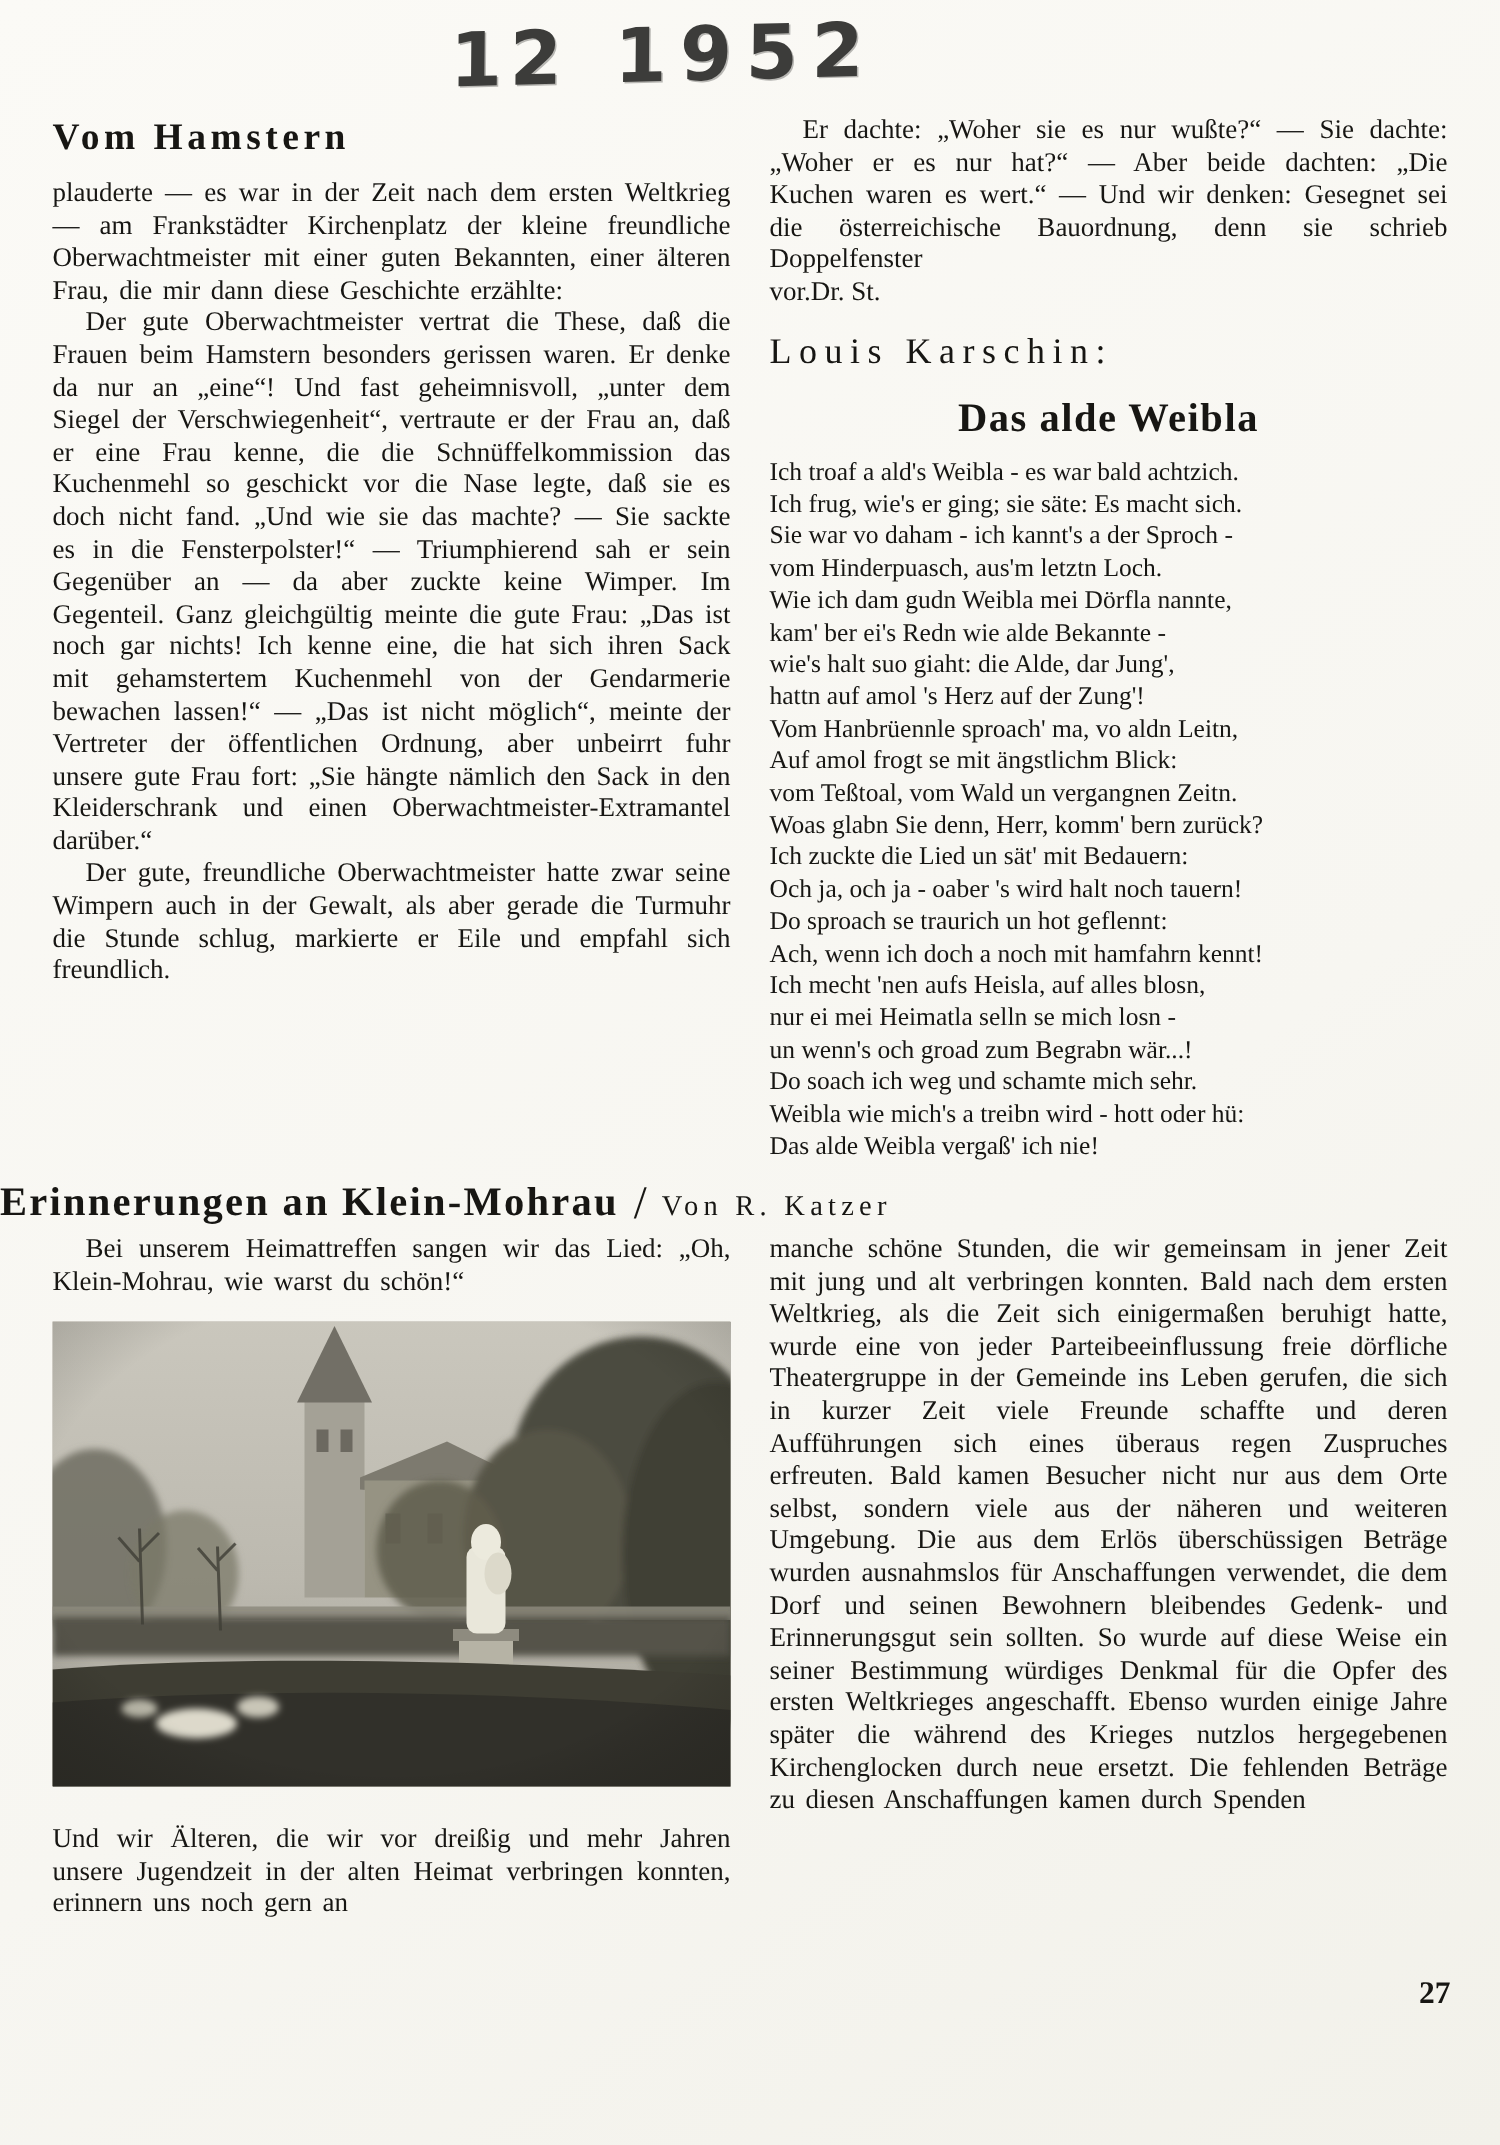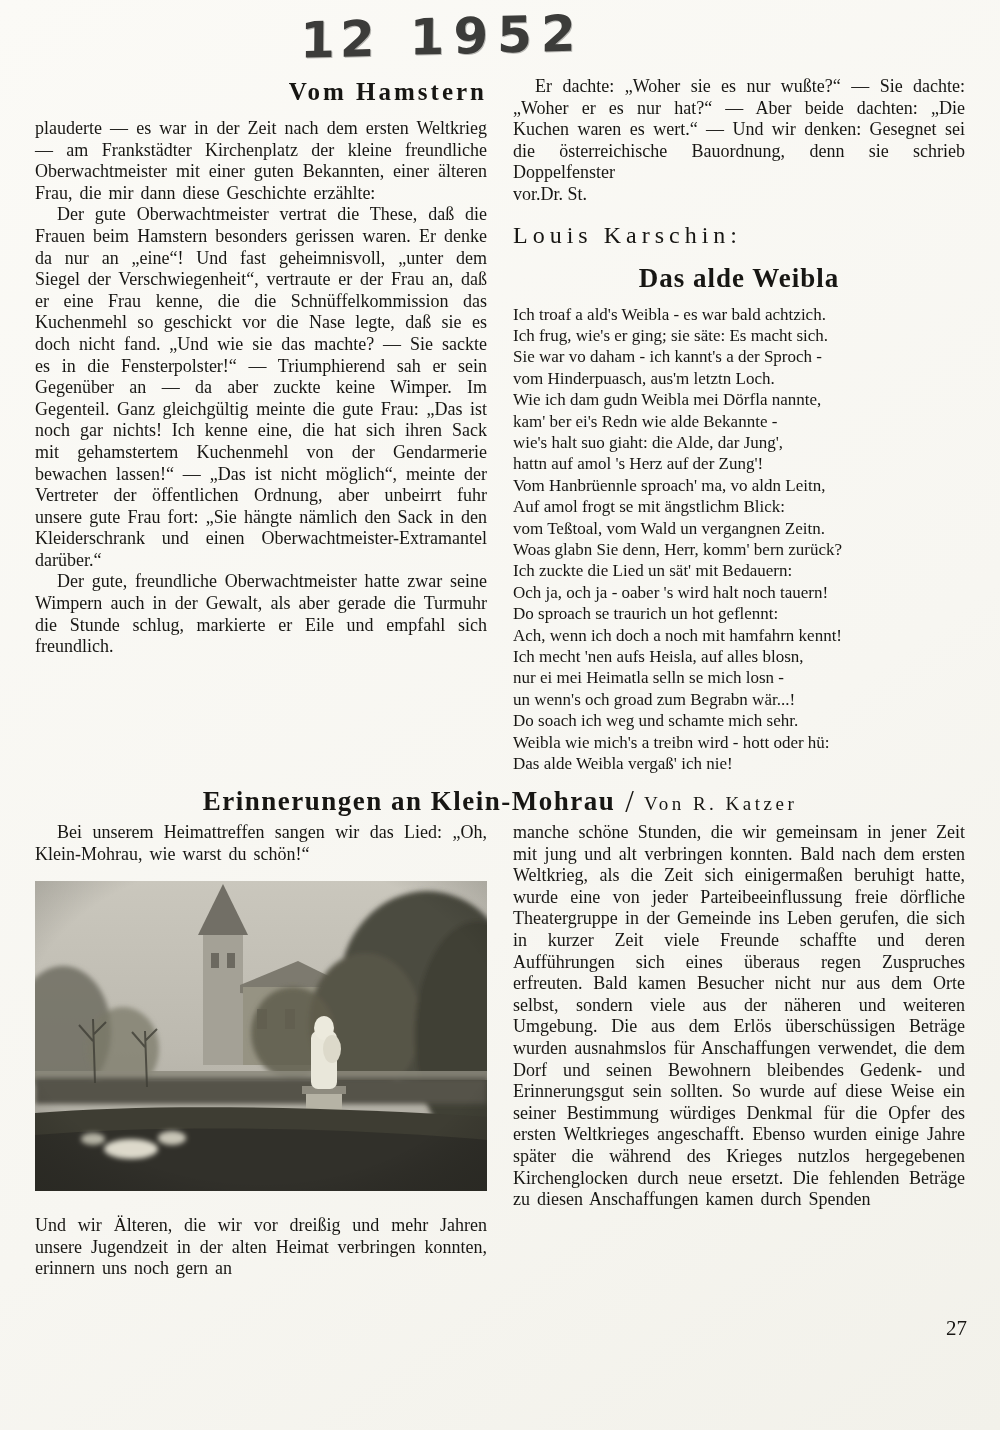--- a/index.html
+++ b/index.html
@@ -32,21 +32,21 @@
 
   p.body {
     font-size:18px; line-height:21.6px;
     text-align:justify; text-indent:22px;
     word-spacing:2.5px;
   }
   p.noindent { text-indent:0; }
   p.lastjust { text-align-last:justify; }
 
   h1.t1 {
-    text-align:right; font-size:25px; font-weight:bold;
+    text-align:left; font-size:25px; font-weight:bold;
     letter-spacing:3px; margin:2px 0 12px;
   }
   h2.t2 {
     text-align:center; font-size:27px; font-weight:bold;
     letter-spacing:1px; margin:14px 0 10px;
   }
 
   .sigline {
     display:flex; 
     font-size:18px; line-height:21.6px;
@@ -59,37 +59,37 @@
   }
 
   .poem { margin-top:2px; }
   .pline {
     font-size:17px; line-height:21.4px;
     white-space:nowrap;
   }
 
   .a3head {
     position:absolute; top:784px; left:0; width:1000px;
-    text-align:center; white-space:nowrap;
+    text-align:left; white-space:nowrap;
   }
   .a3-title { font-size:27px; font-weight:bold; letter-spacing:1.5px; }
   .a3-sep { font-size:31px; font-weight:normal; margin:0 10px; vertical-align:-2px; }
   .a3-byline { font-size:19px; letter-spacing:3.5px; }
 
   .photo {
     margin:16px 0 24px;
     width:452px; height:310px;
     background:#b5b2a8;
     box-shadow:inset 0 0 18px rgba(30,30,24,.35);
   }
   .photo svg { display:block; width:100%; height:100%; }
 
   .pageno {
     position:absolute; top:1316px; right:33px;
-    font-size:21px; font-weight:normal;
+    font-size:21px; font-weight:bold;
   }
 </style>
 </head>
 <body>
 
 <div class="page">
 
   <div class="stamp">
     <span class="s1">12</span><span class="s2">1952</span>
   </div>

